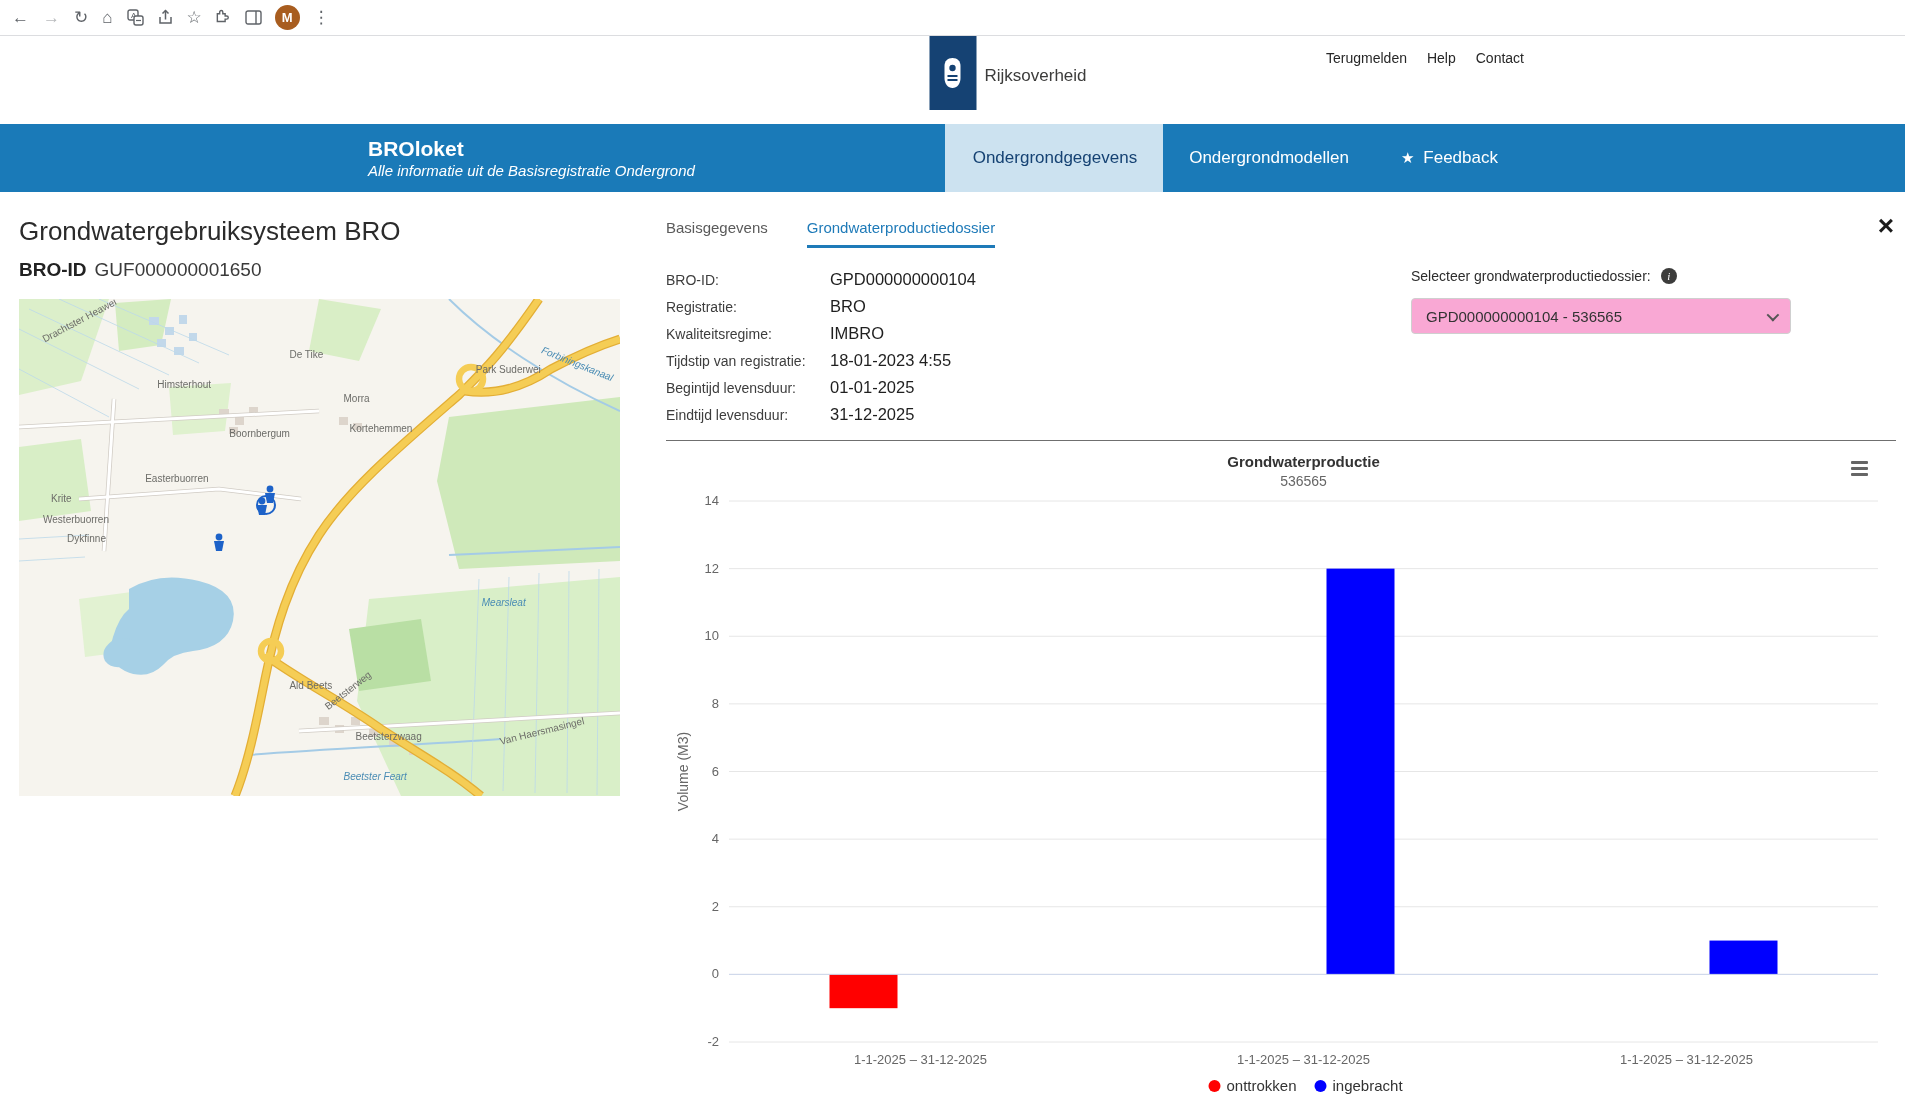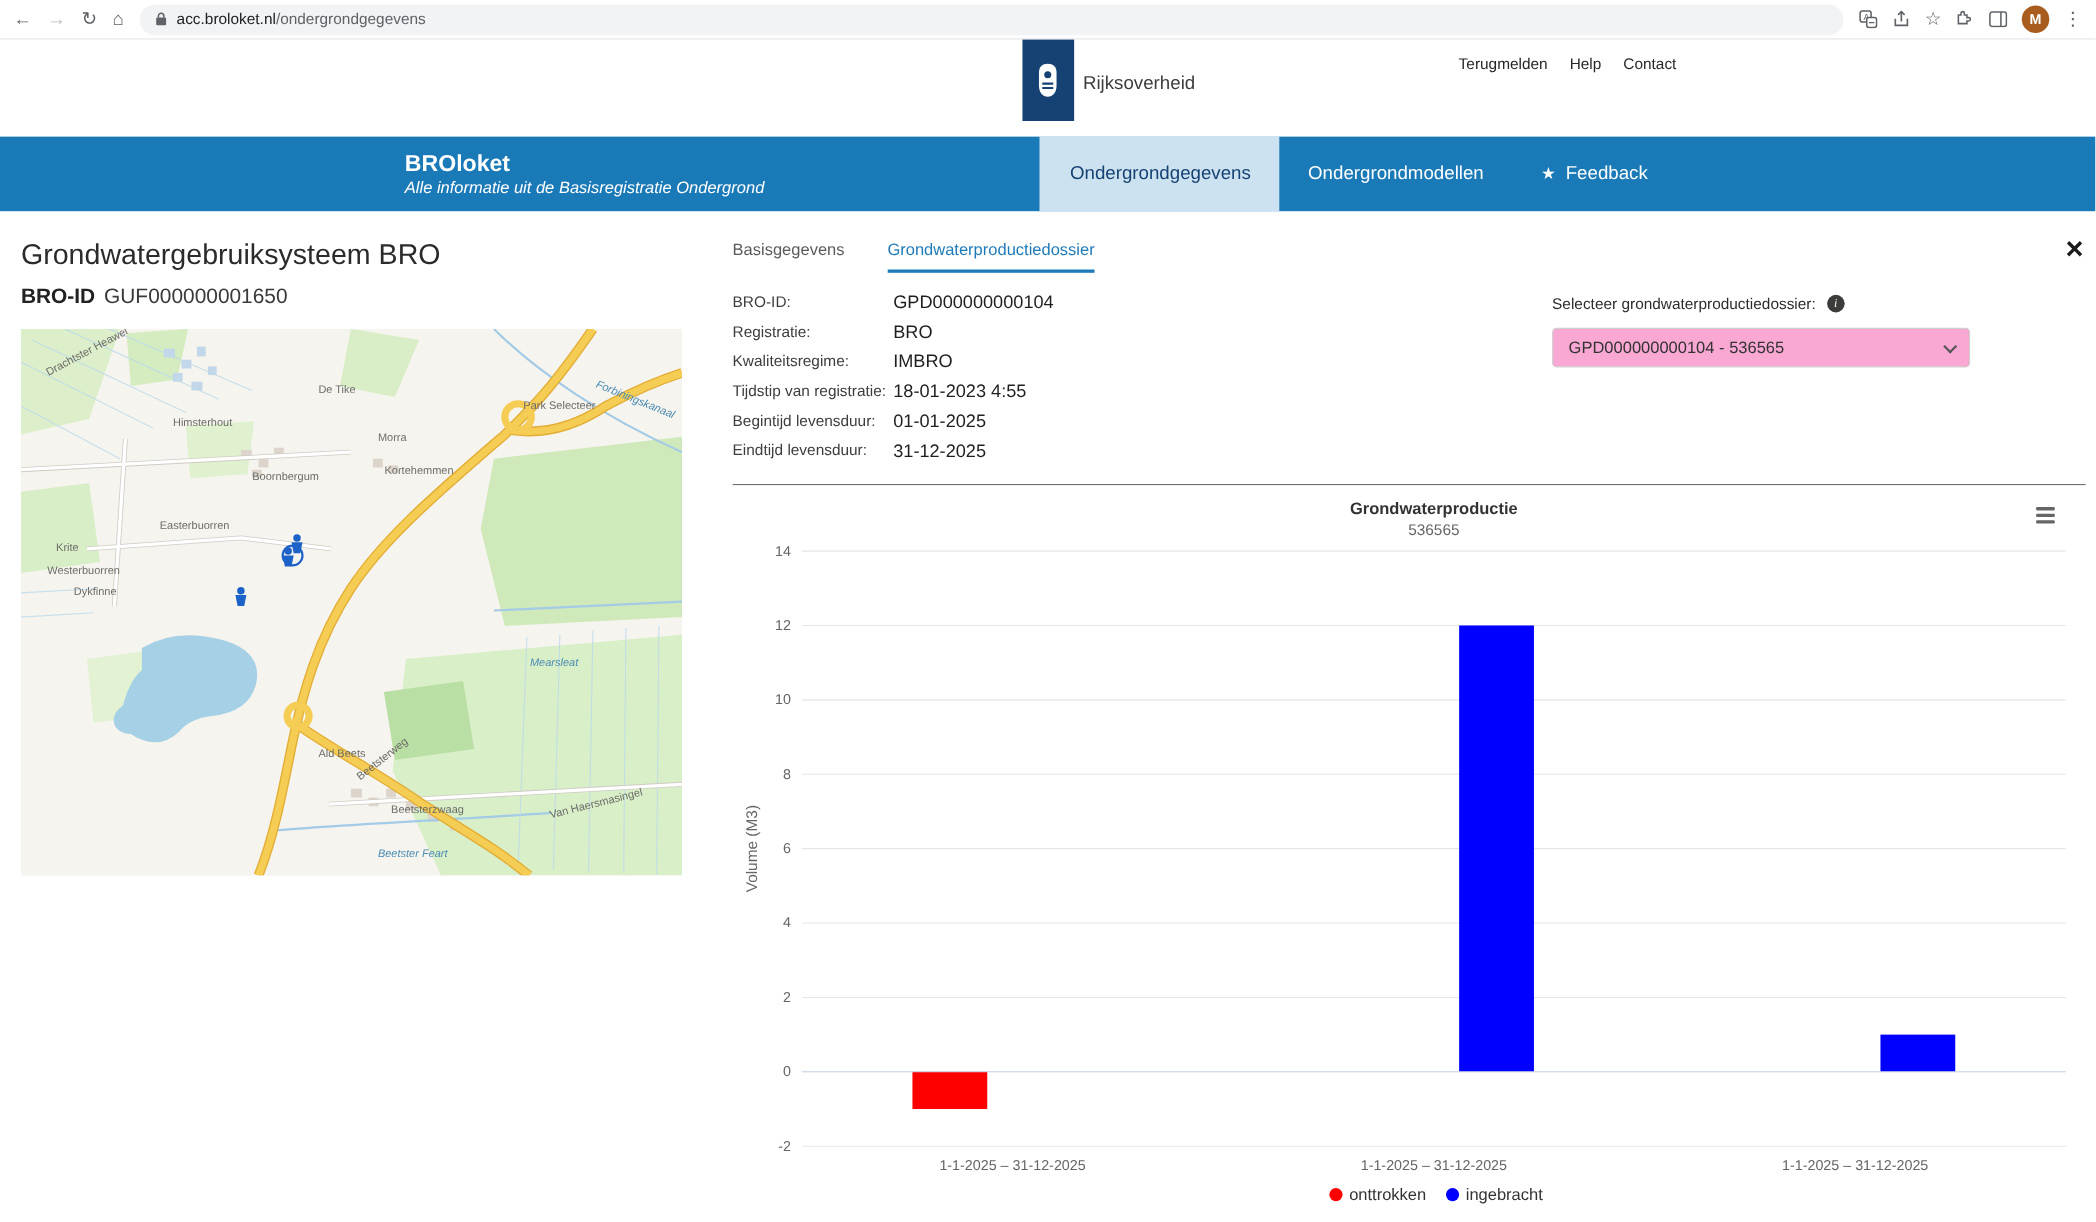--- a/index.html
+++ b/index.html
@@ -51,21 +51,21 @@
 
   .right-panel { flex:1; padding:24px 20px 0 21px; position:relative; }
   .tabs-row { display:flex; gap:39px; align-items:flex-end; height:32px; margin-bottom:18px; }
   .tab { font-size:15px; color:#5a5a5a; padding-bottom:9px; cursor:pointer; border-bottom:3px solid transparent; }
   .tab.active { color:#1e7ab8; border-bottom-color:#1e7ab8; }
   .close-x { position:absolute; right:22px; top:20px; font-size:28px; color:#1b1b1b;
     cursor:pointer; line-height:1; font-weight:bold; }
 
   .details-flex { display:flex; }
   .fields { flex:none; }
-  .field-row { display:flex; height:27px; align-items:flex-start; }
+  .field-row { display:flex; height:27px; align-items:center;gap:18px; }
   .field-label { width:146px; font-size:14px; color:#3d3d3d; }
   .field-value { font-size:16.5px; color:#1f1f1f; }
 
   .selector-box { margin-left:auto; margin-right:105px; width:380px; padding-top:2px; }
   .selector-label-row { display:flex; align-items:center; gap:10px; }
   .selector-label { font-size:14px; color:#2c2c2c; }
   .info-ic { width:16px; height:16px; border-radius:50%; background:#3c3c3b; color:#fff;
     font-size:11px; font-style:italic; font-family:"Liberation Serif", serif;
     display:flex; align-items:center; justify-content:center; flex:none; cursor:pointer; }
   .dossier-select { margin-top:14px; width:380px; height:36px; background:#f9a8d4;
@@ -87,29 +87,20 @@
   .leglbl { font-size:15px; fill:#333; }
 </style>
 </head>
 <body>
 
 <div class="chrome">
   <span class="nav-ic">←</span>
   <span class="nav-ic disabled">→</span>
   <span class="nav-ic">↻</span>
   <span class="nav-ic">⌂</span>
-  <div class="addr">
-    <svg width="11" height="13" viewBox="0 0 11 13">
-      <rect x="1" y="5" width="9" height="7" rx="1" fill="#5f6368"></rect>
-      <path d="M3 5 V3.5 a2.5 2.5 0 0 1 5 0 V5" fill="none" stroke="#5f6368" stroke-width="1.4"></path>
-    </svg>
-    <span>
-      <span class="dom">acc.broloket.nl</span><span class="path">/ondergrondgegevens</span>
-    </span>
-  </div>
   <div class="right-ics">
     <svg width="17" height="17" viewBox="0 0 17 17">
       <rect x="1" y="1" width="10" height="10" rx="2" fill="none" stroke="#5f6368" stroke-width="1.4"></rect>
       <text x="4" y="9" font-size="8" fill="#5f6368">A</text>
       <rect x="7" y="7" width="9" height="9" rx="2" fill="#fff" stroke="#5f6368" stroke-width="1.4"></rect>
       <line x1="9" y1="11.5" x2="14" y2="11.5" stroke="#5f6368" stroke-width="1.2"></line>
     </svg>
     <svg width="17" height="17" viewBox="0 0 17 17">
       <path d="M8.5 1.5 v9" stroke="#5f6368" stroke-width="1.5" fill="none"></path>
       <path d="M5.5 4.5 L8.5 1.5 L11.5 4.5" stroke="#5f6368" stroke-width="1.5" fill="none"></path>
@@ -264,21 +255,21 @@
             <circle cx="243" cy="202" r="3.4"></circle>
               <path d="M238 206 h10 l-2 10 h-6 z"></path>
             <circle cx="200" cy="238" r="3.4"></circle>
               <path d="M195 242 h10 l-2 10 h-6 z"></path>
           </g>
         </g>
       </svg>
       <div id="map-labels">
           <span class="map-lbl" style="left: 4%; top: 7%; transform: rotate(-28deg);">Drachtster Heawei</span>
           <span class="map-lbl" style="left: 45%; top: 10%;">De Tike</span>
-          <span class="map-lbl" style="left: 76%; top: 13%;">Park Selecteer</span>
+          <span class="map-lbl" style="left: 76%; top: 13%;">Park Suderwei</span>
           <span class="map-lbl" style="left: 54%; top: 19%;">Morra</span>
           <span class="map-lbl" style="left: 23%; top: 16%;">Himsterhout</span>
           <span class="map-lbl" style="left: 35%; top: 26%;">Boornbergum</span>
           <span class="map-lbl" style="left: 55%; top: 25%;">Kortehemmen</span>
           <span class="map-lbl" style="left: 4%; top: 36%; margin-top: 36px;">Westerbuorren</span>
           <span class="map-lbl" style="left: 21%; top: 35%;">Easterbuorren</span>
           <span class="map-lbl" style="left: 1%; top: 39%; padding-left: 26px;">Krite</span>
           <span class="map-lbl" style="left: 8%; top: 47%;">Dykfinne</span>
           <span class="map-lbl" style="left: 45%; top: 70%; margin-top: 33px;">Ald Beets</span>
           <span class="map-lbl water" style="left: 77%; top: 60%;">Mearsleat</span>

